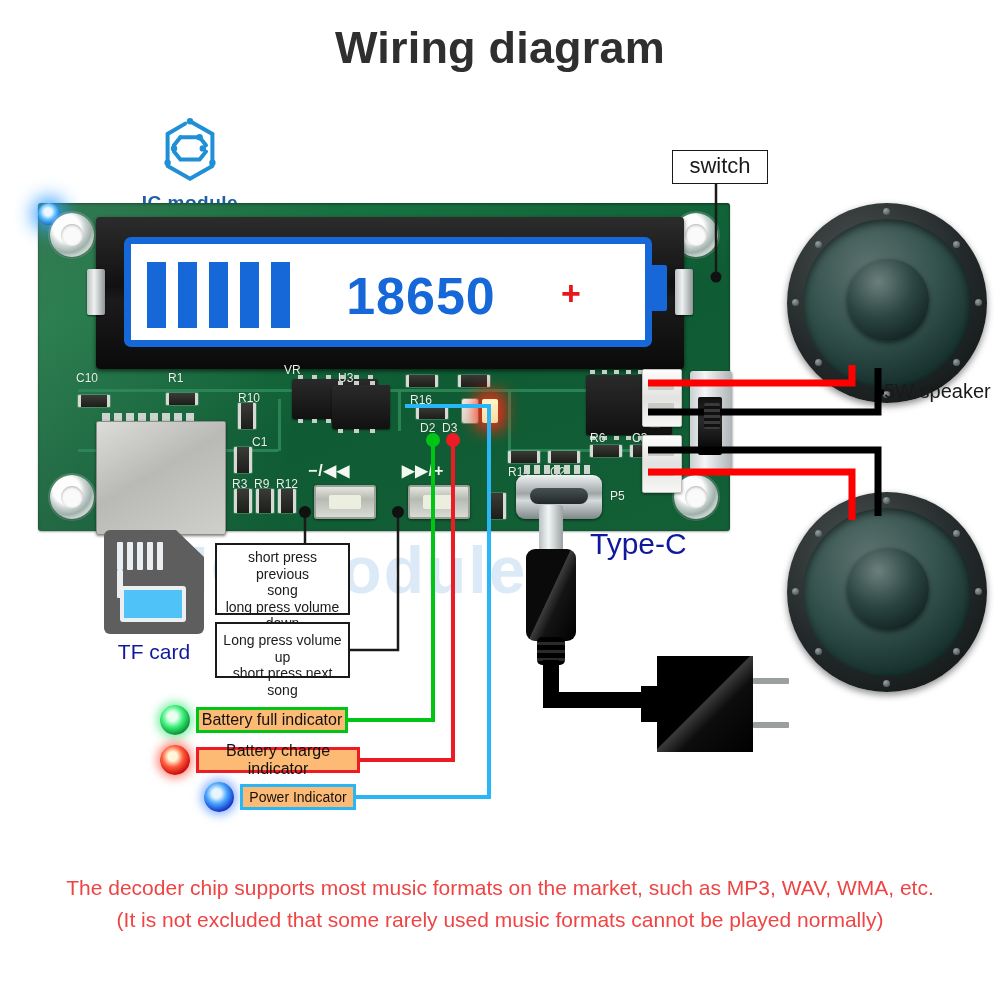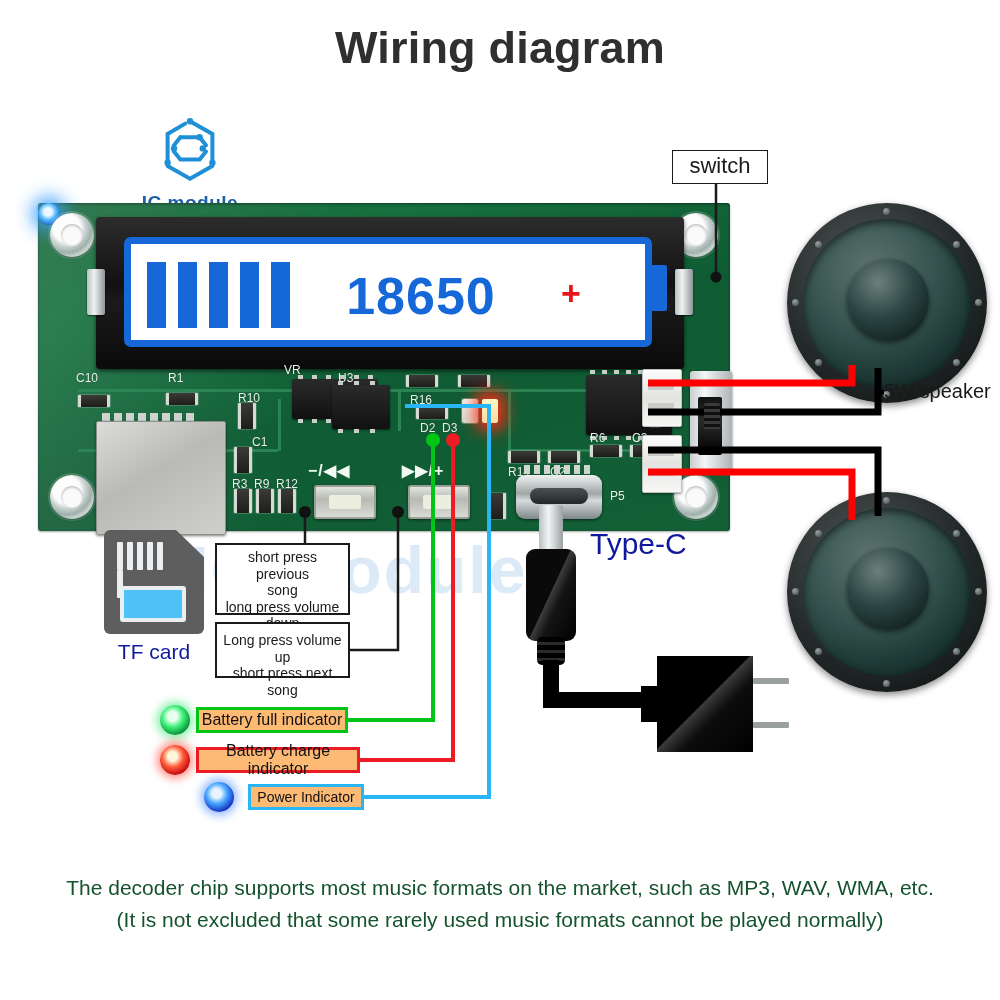--- a/index.html
+++ b/index.html
@@ -221,21 +221,21 @@
   #callout-switch{left:672px;top:150px;width:96px;height:34px;line-height:30px;font-size:22px;border-width:1px;}
   #callout-prev{left:215px;top:543px;width:135px;height:72px;padding:4px 4px;font-size:14px;}
   #callout-next{left:215px;top:622px;width:135px;height:56px;padding:8px 4px;font-size:14px;}
 
   .ind-box{
     position:absolute;background:#fdba74;box-sizing:border-box;font-size:16px;
     color:#111;text-align:center;display:flex;align-items:center;justify-content:center;
   }
   #ind-full{left:196px;top:707px;width:152px;height:26px;border:3px solid #00c514;}
   #ind-charge{left:196px;top:747px;width:164px;height:26px;border:3px solid #ed1c24;}
-  #ind-power{left:240px;top:784px;width:116px;height:26px;border:3px solid #29b6f6;font-size:14px;margin-left:8px;}
+  #ind-power{left:240px;top:784px;width:116px;height:26px;border:3px solid #29b6f6;font-size:14px;}
 
   .led-glyph{position:absolute;width:30px;height:30px;border-radius:50%;}
   #glyph-full{left:160px;top:705px;background:radial-gradient(circle at 42% 38%,#eafff0 0 18%,#3df07a 42%,#0e9b3c 70%,#04521f 100%);box-shadow:0 0 10px 3px rgba(40,230,110,.6);}
   #glyph-charge{left:160px;top:745px;background:radial-gradient(circle at 42% 38%,#fff7d8 0 18%,#ff5a3c 42%,#cc1111 70%,#660505 100%);box-shadow:0 0 10px 3px rgba(255,60,40,.6);}
   #glyph-power{left:204px;top:782px;background:radial-gradient(circle at 42% 38%,#e8f4ff 0 18%,#4aa8ff 40%,#1435c4 72%,#0a1766 100%);box-shadow:0 0 10px 3px rgba(60,130,255,.6);}
 
   
   #tfcard{position:absolute;left:104px;top:530px;width:100px;height:108px;}
   #tf-body{
     position:absolute;left:0;top:0;width:100px;height:104px;background:#5e5e5e;
@@ -279,21 +279,21 @@
     font-size:66px;font-weight:bold;color:#dceaf7;letter-spacing:2px;
     white-space:nowrap;pointer-events:none;
   }
   #watermark .slash{color:#e8f1fa;}
 
   
   #caption-speaker{position:absolute;left:884px;top:380px;font-size:20px;color:#1a1a1a;white-space:nowrap;}
   #caption-charger{position:absolute;left:504px;top:766px;font-size:20px;color:#1a1a1a;white-space:nowrap;}
   #footer{
     position:absolute;left:0;top:872px;width:1000px;text-align:center;
-    font-size:21px;line-height:1.5;color:#14532d;
+    font-size:21px;line-height:1.5;color:#ef4444;
   }
 </style>
 </head>
 <body>
 
 <div class="stage">
 
   <div class="abs" id="page-title">Wiring diagram</div>
 
   <div class="abs" id="brand">

